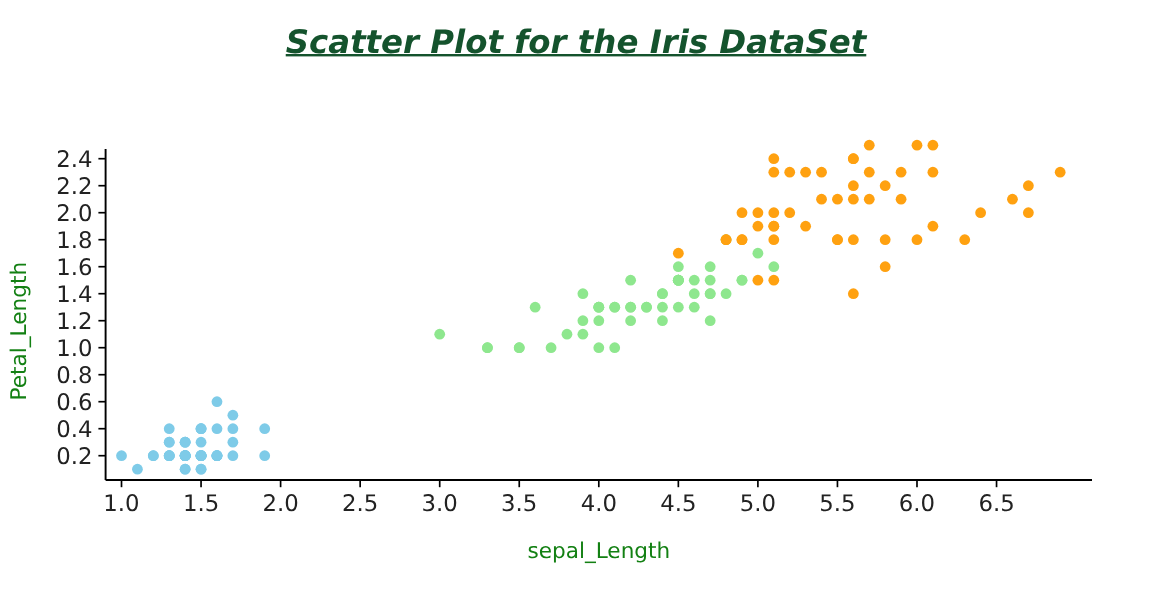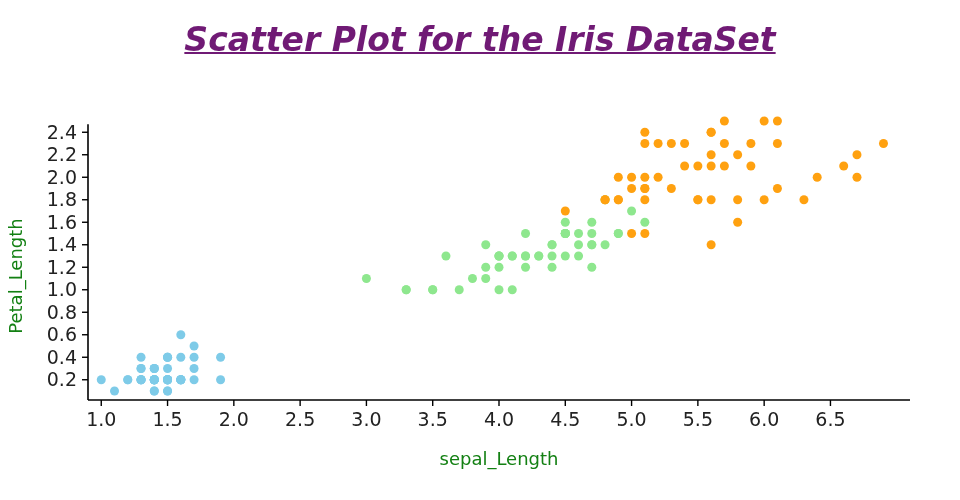--- a/index.html
+++ b/index.html
@@ -18,23 +18,23 @@
     width: 960px;
     height: 500px;
     background: #ffffff;
   }
   #chart-title {
     position: absolute;
     left: 0;
     top: 20px;
     width: 960px;
     text-align: center;
-    color: #701a75;
-    font-family: "DejaVu Sans", sans-serif;
-    font-size: 33px;
+    color: #14532d;
+    font-family: "DejaVu Sans", sans-serif;
+    font-size: 27px;
     font-weight: bold;
     font-style: italic;
     text-decoration: underline;
     text-decoration-thickness: 2px;
     letter-spacing: 0px;
     white-space: nowrap;
   }
   #plot-svg {
     position: absolute;
     left: 0;

